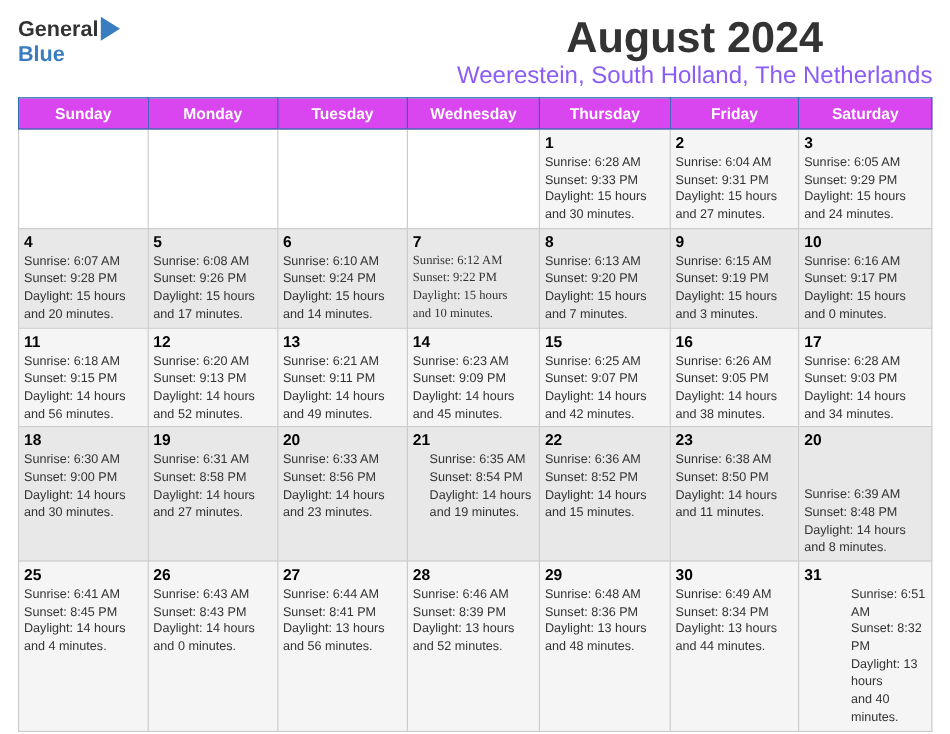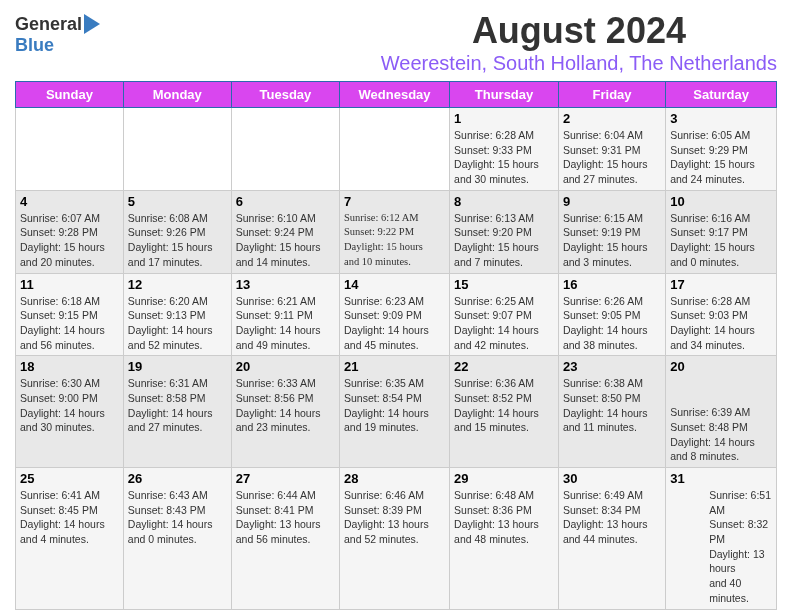--- a/index.html
+++ b/index.html
@@ -273,21 +273,21 @@
         </td>
         <td>
           <span class="day-number">20</span>
           <div class="day-info" style="white-space: pre-line;">Sunrise: 6:33 AM
 Sunset: 8:56 PM
 Daylight: 14 hours
 and 23 minutes.</div>
         </td>
         <td>
           <span class="day-number">21</span>
-          <div class="day-info" style="white-space: pre-line;">Sunrise: 6:35 AM
+          <div class="day-info" style="white-space: pre-line; margin-left: 14px;">Sunrise: 6:35 AM
 Sunset: 8:54 PM
 Daylight: 14 hours
 and 19 minutes.</div>
         </td>
         <td>
           <span class="day-number">22</span>
           <div class="day-info" style="white-space: pre-line;">Sunrise: 6:36 AM
 Sunset: 8:52 PM
 Daylight: 14 hours
 and 15 minutes.</div>

